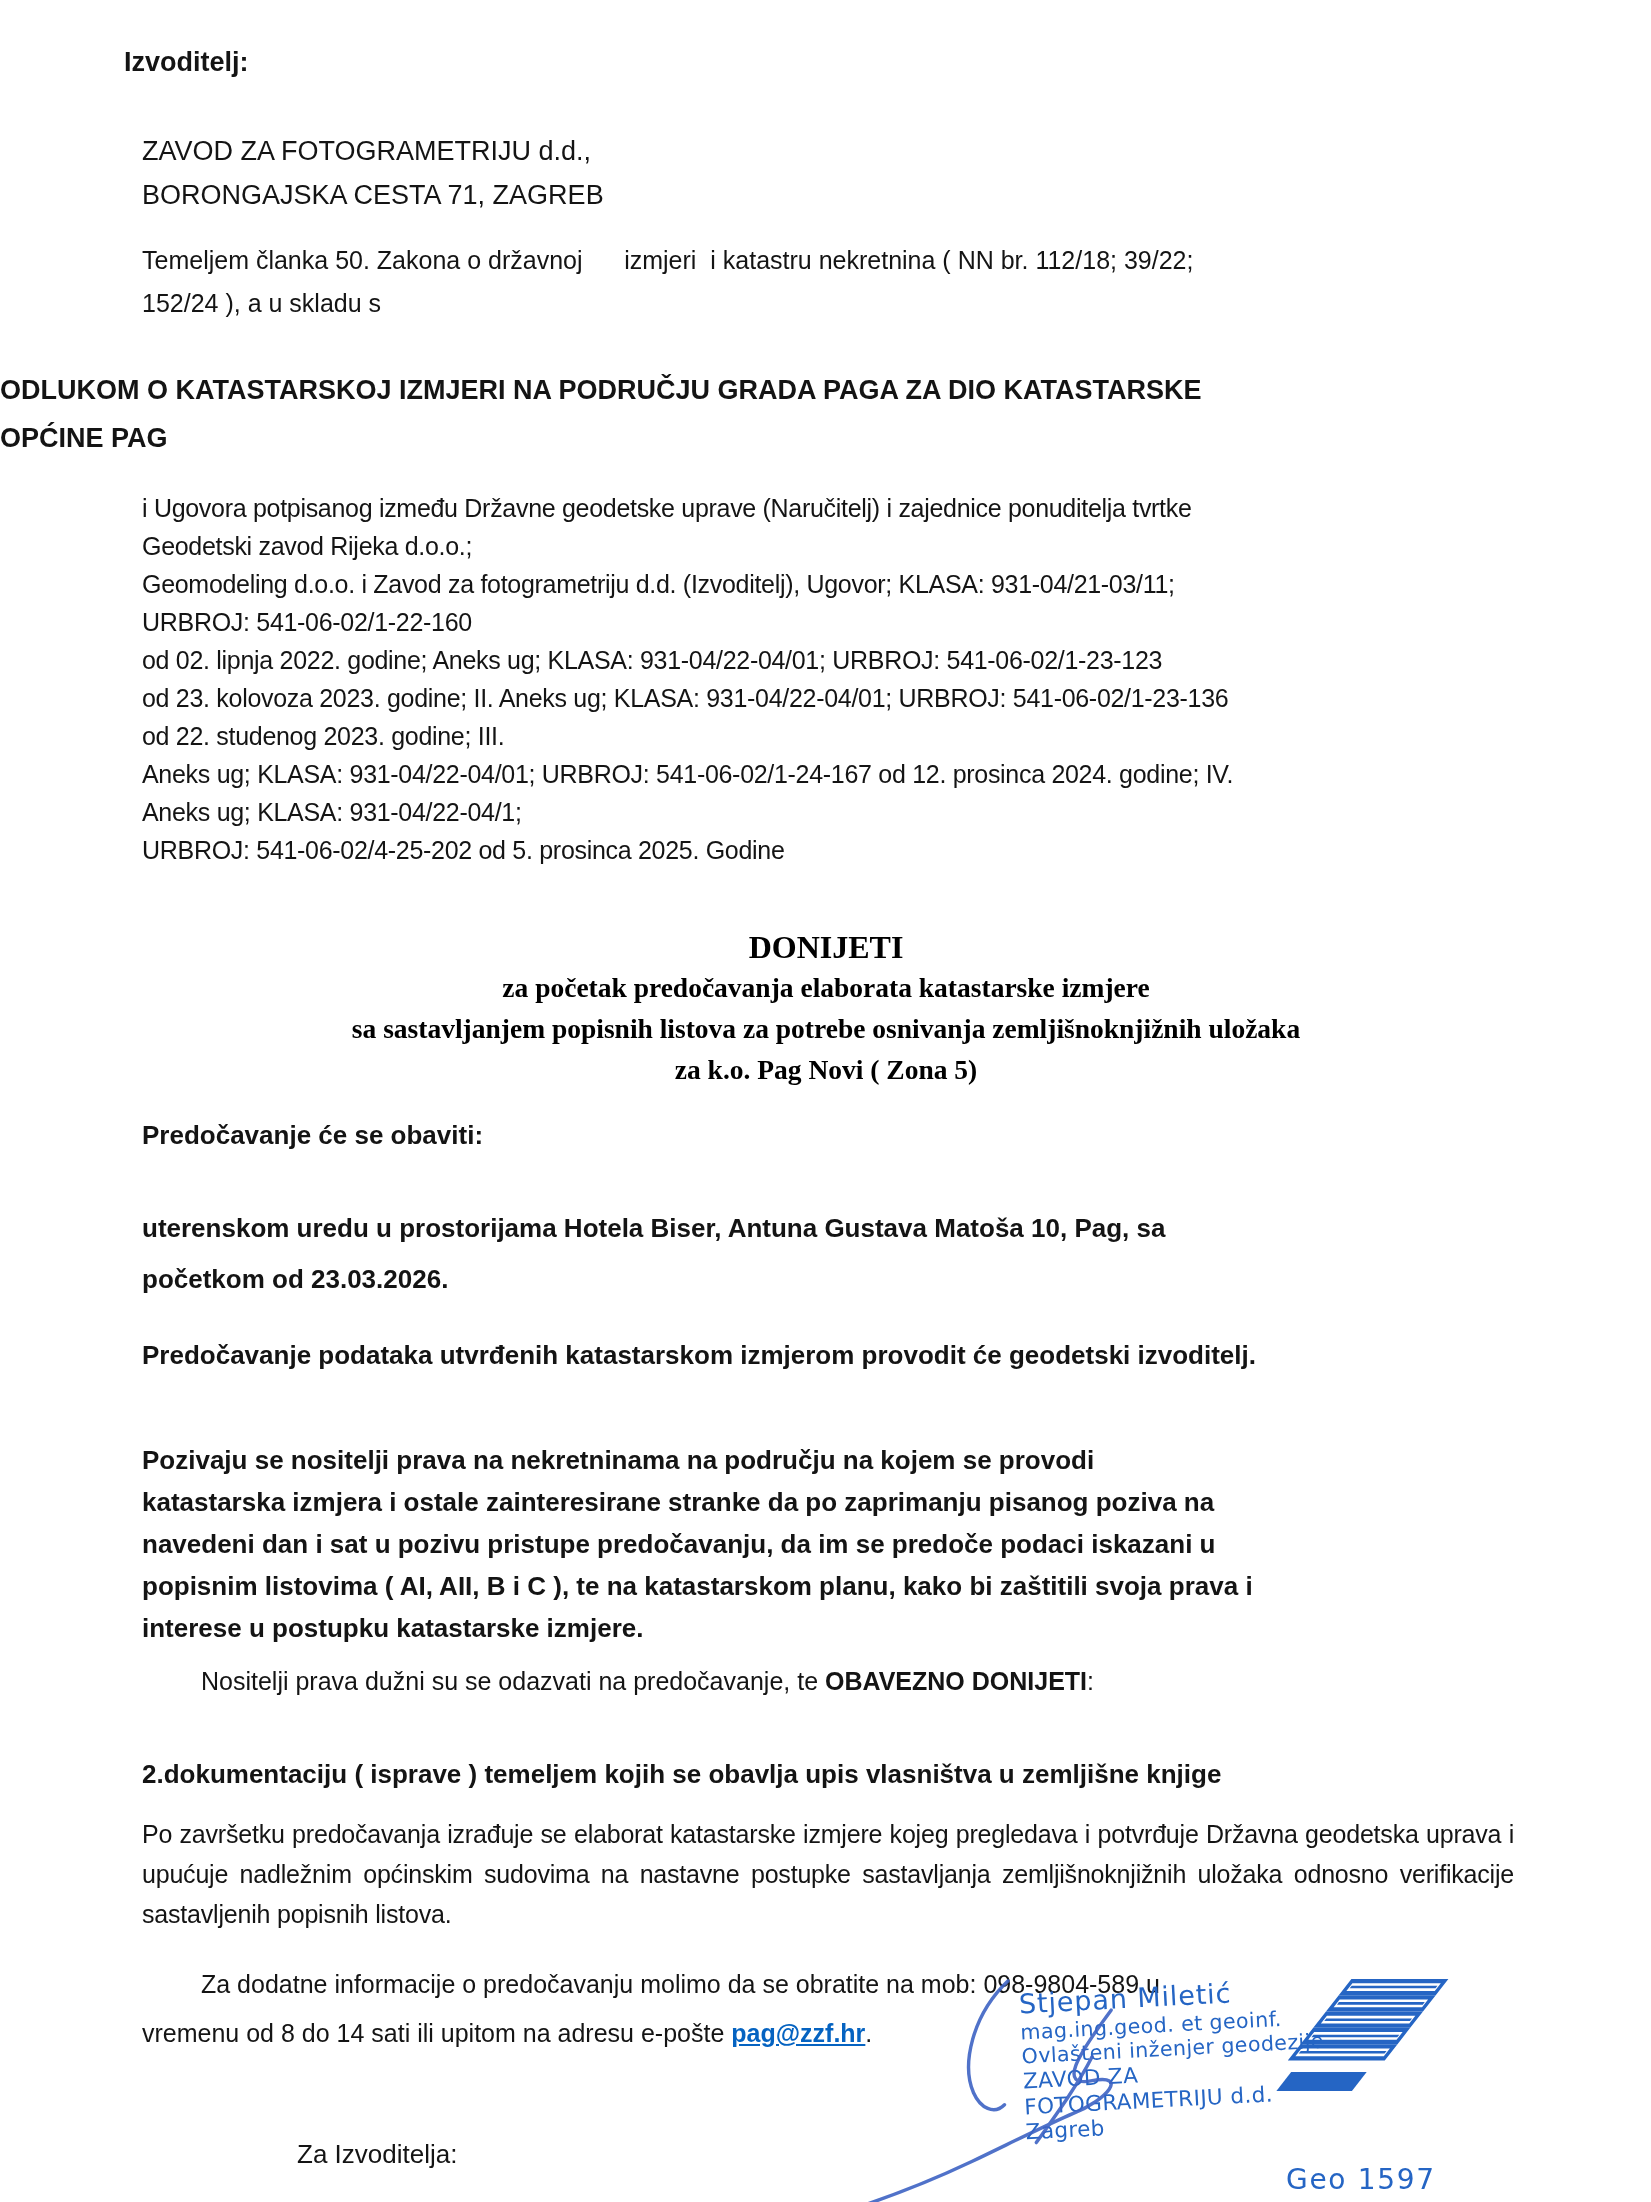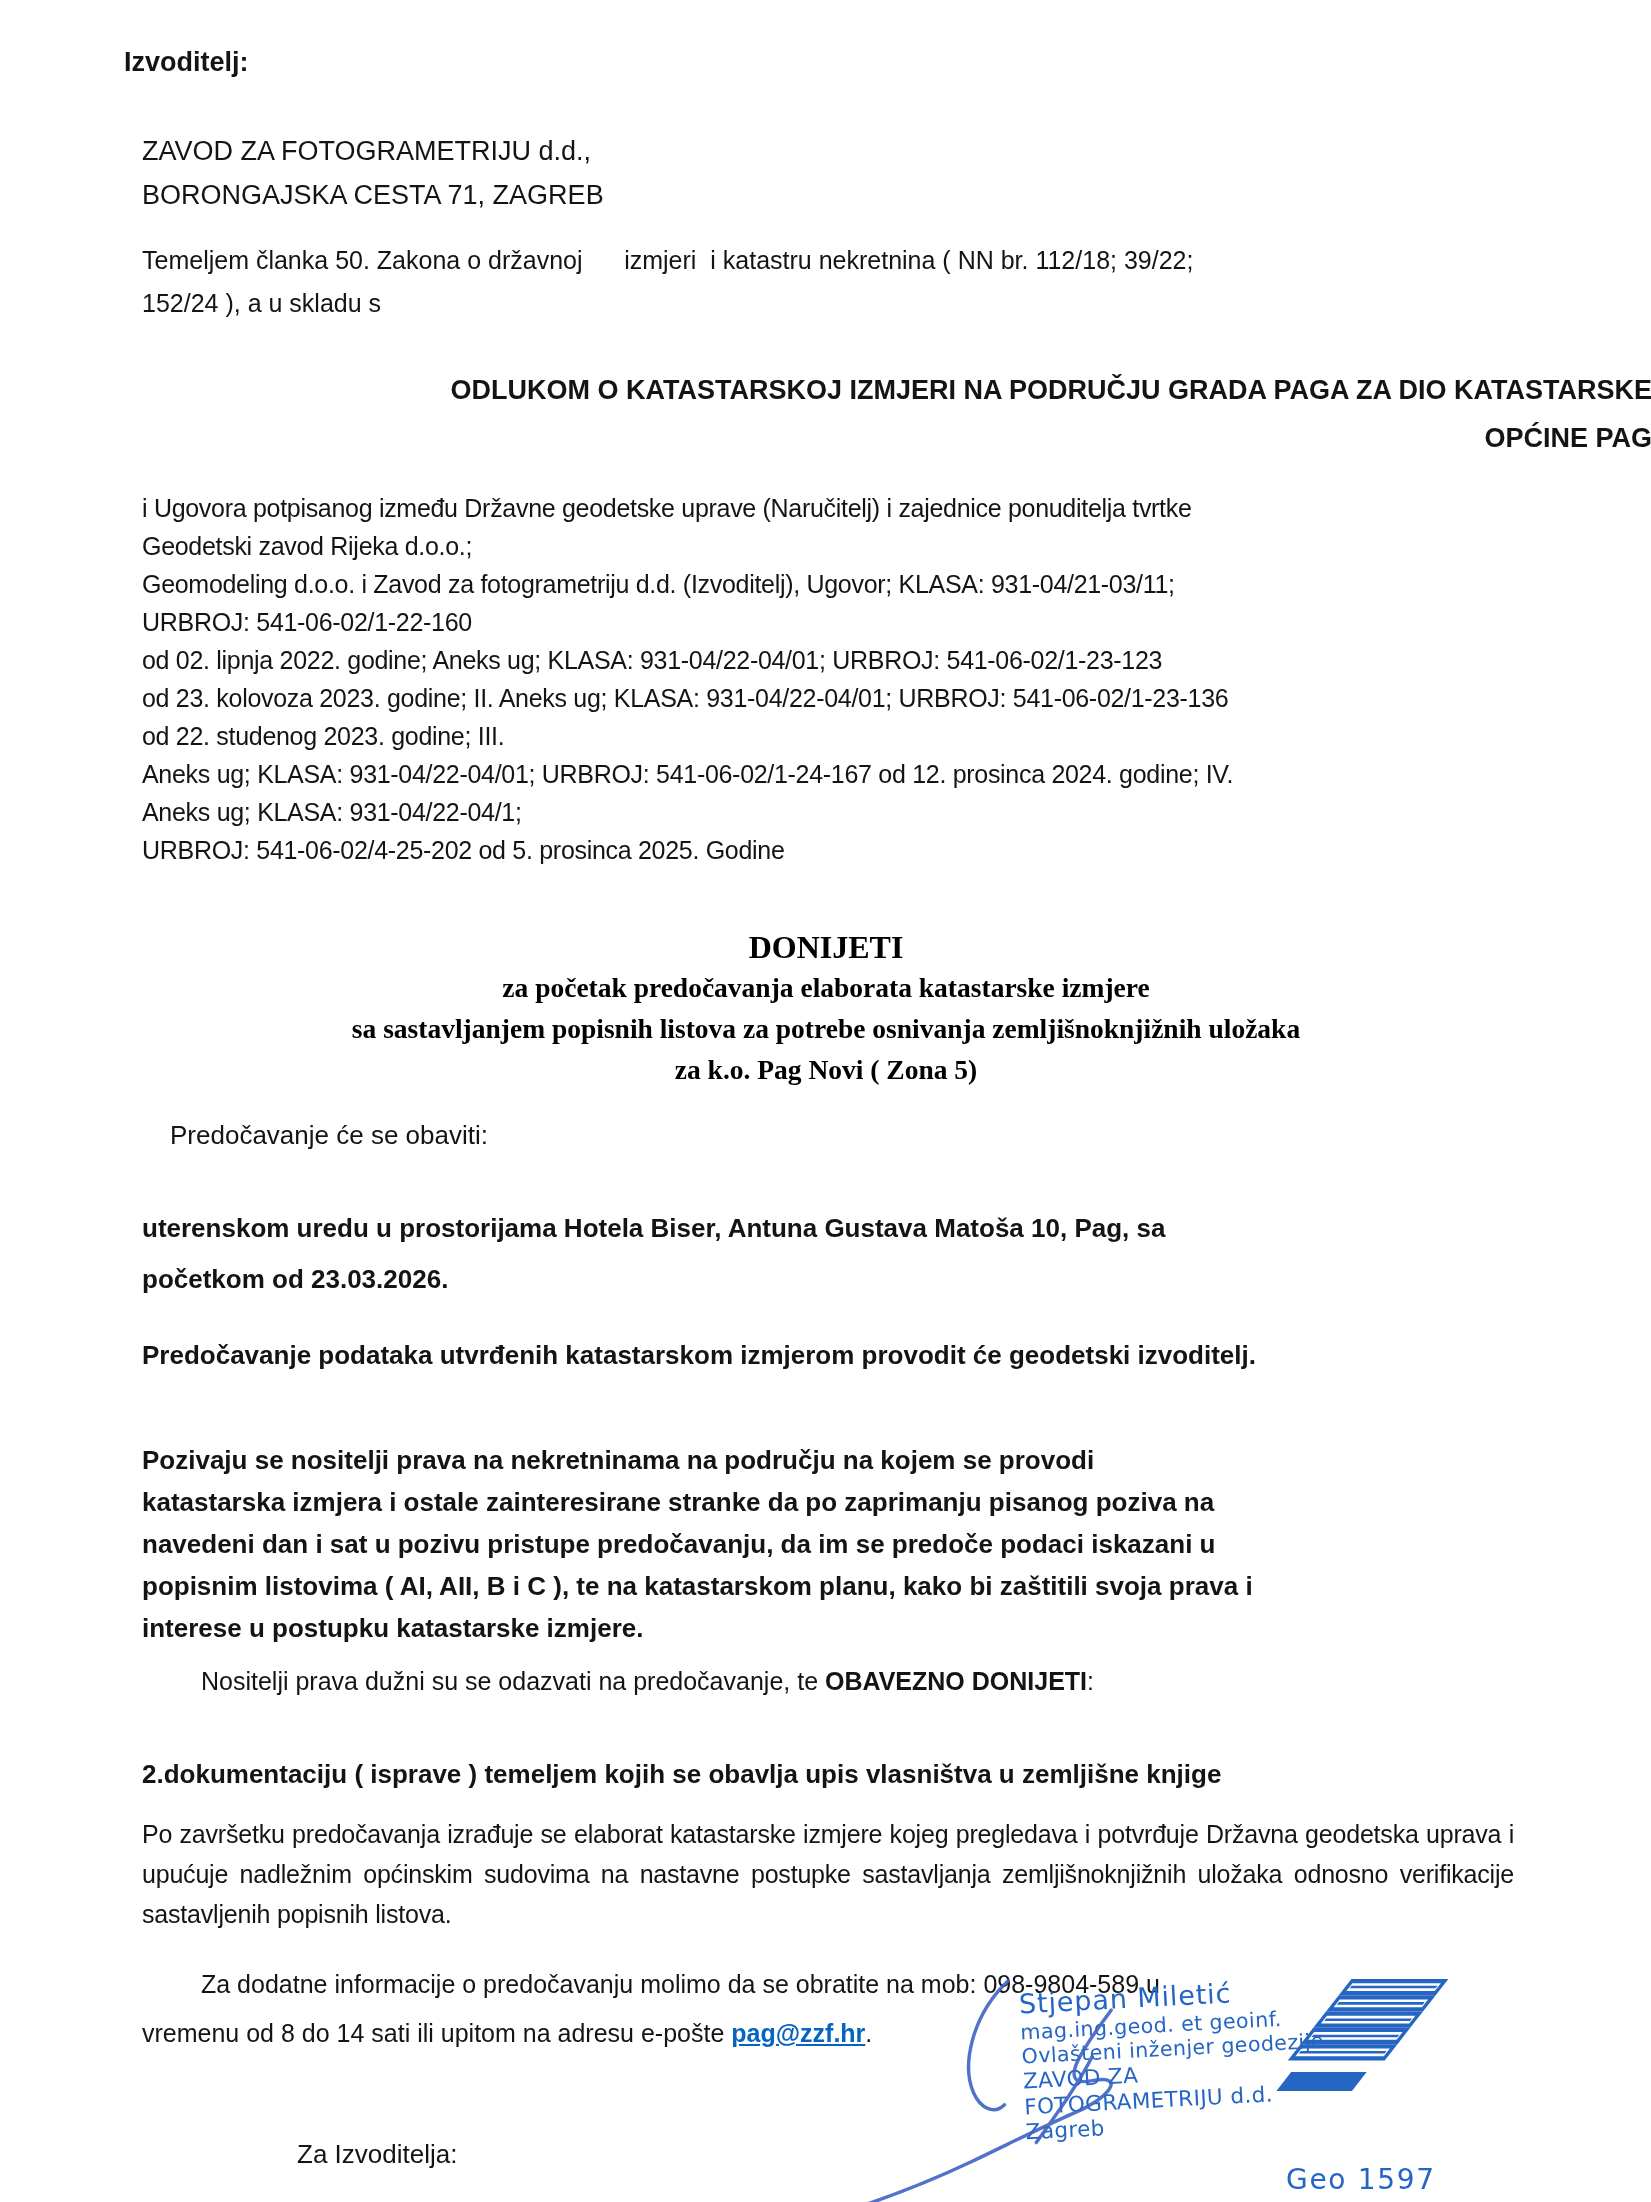--- a/index.html
+++ b/index.html
@@ -11,27 +11,27 @@
     color:#141414;
     overflow:hidden;
     margin:0 auto;
   }
   .abs{position:absolute;}
   .pre{white-space:pre-wrap;}
   .b{font-weight:bold;}
   .contractor{left:124px;top:47px;font-size:27px;font-weight:bold;}
   .company{left:142px;top:129px;font-size:27px;font-weight:normal;line-height:44px;}
   .legal{left:142px;top:239px;width:1377px;font-size:25px;line-height:43px;}
-  .decision{left:0;top:366px;width:1652px;text-align:right;font-size:27px;font-weight:bold;line-height:48px;}
+  .decision{left:0;top:366px;width:1652px;text-align:left;font-size:27px;font-weight:bold;line-height:48px;}
   .contract{left:142px;top:489px;width:1394px;font-size:25px;line-height:38px;letter-spacing:-0.3px;}
   .notice{left:0;top:927px;width:1652px;text-align:center;
     font-family:"Liberation Serif", serif;font-weight:bold;color:#000;}
   .notice-title{font-size:32px;line-height:40px;}
   .notice-sub{font-size:27.5px;line-height:41px;}
-  .label-bold{left:142px;top:1120px;font-size:26px;font-weight:normal;margin-left:28px;}
+  .label-bold{left:142px;top:1120px;font-size:26px;font-weight:bold;}
   .venue{left:142px;top:1203px;width:1420px;font-size:26px;font-weight:bold;line-height:51px;}
   .provider{left:142px;top:1340px;width:1420px;font-size:26px;font-weight:bold;}
   .invitation{left:142px;top:1439px;width:1428px;font-size:26px;font-weight:bold;line-height:42px;}
   .obligation{left:142px;top:1667px;width:1428px;font-size:25px;text-indent:59px;}
   .req-item{left:142px;width:1463px;font-size:26px;font-weight:bold;}
   .closing{left:142px;top:1814px;width:1372px;font-size:25px;line-height:40px;text-align:justify;letter-spacing:-0.2px;}
   .contact{left:142px;top:1960px;width:1394px;font-size:25px;line-height:49px;}
   .contact-indent{margin-left:59px;}
   .email-link{font-weight:bold;text-decoration:underline;cursor:pointer;}
   .signatory{left:297px;top:2139px;font-size:26px;}

